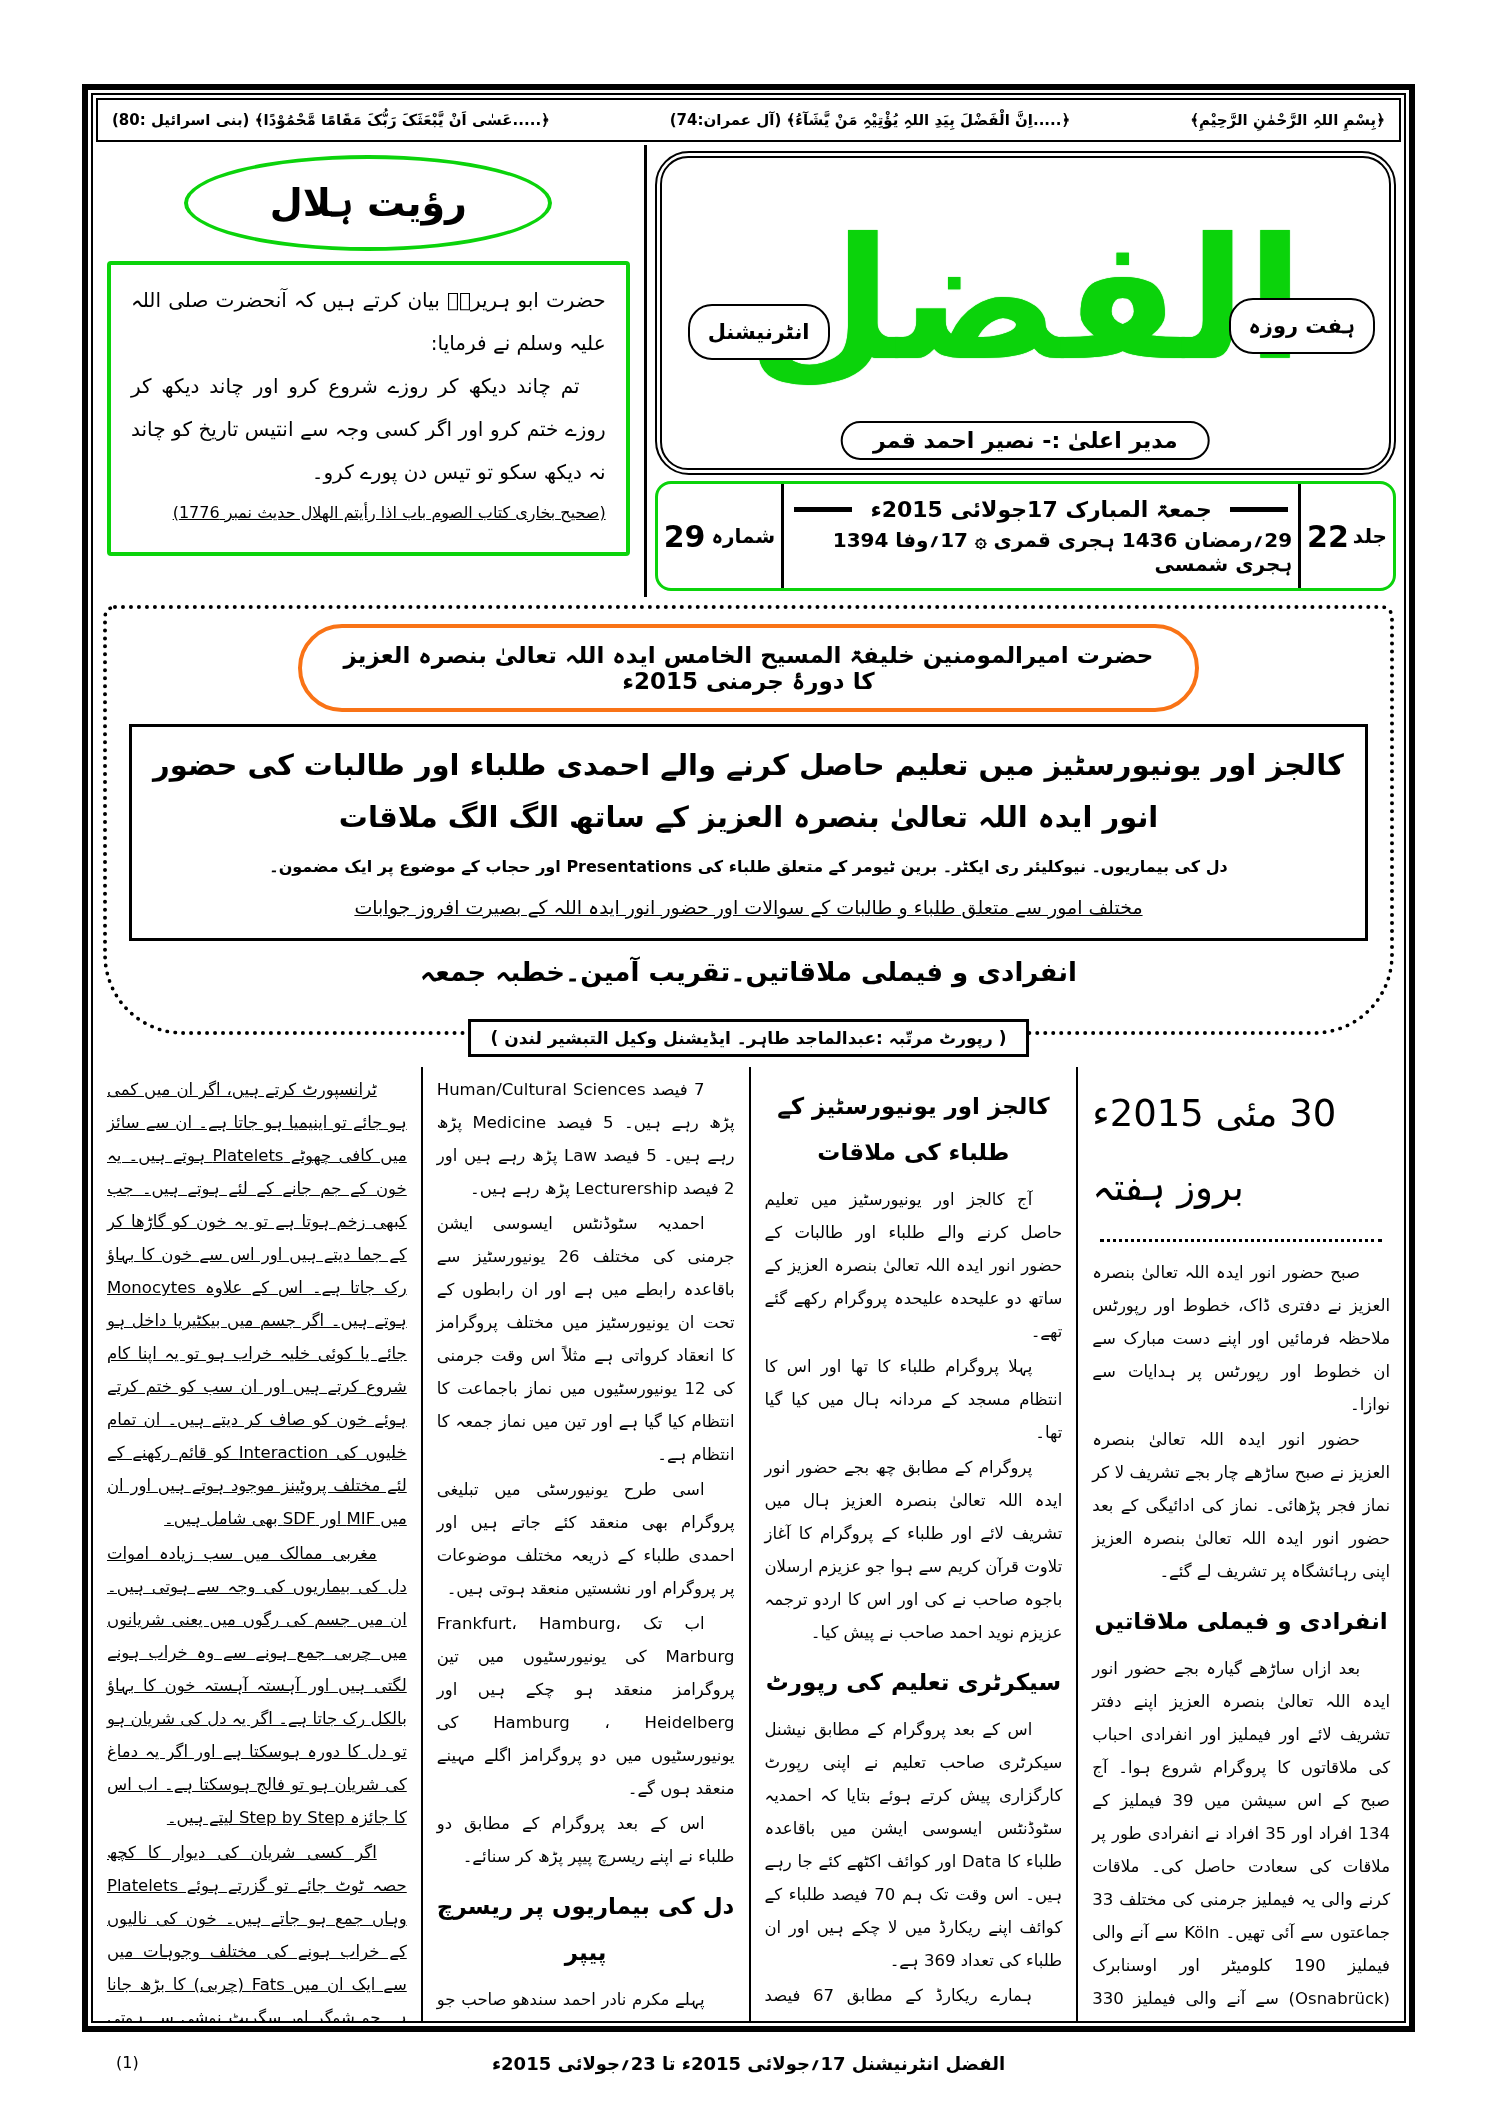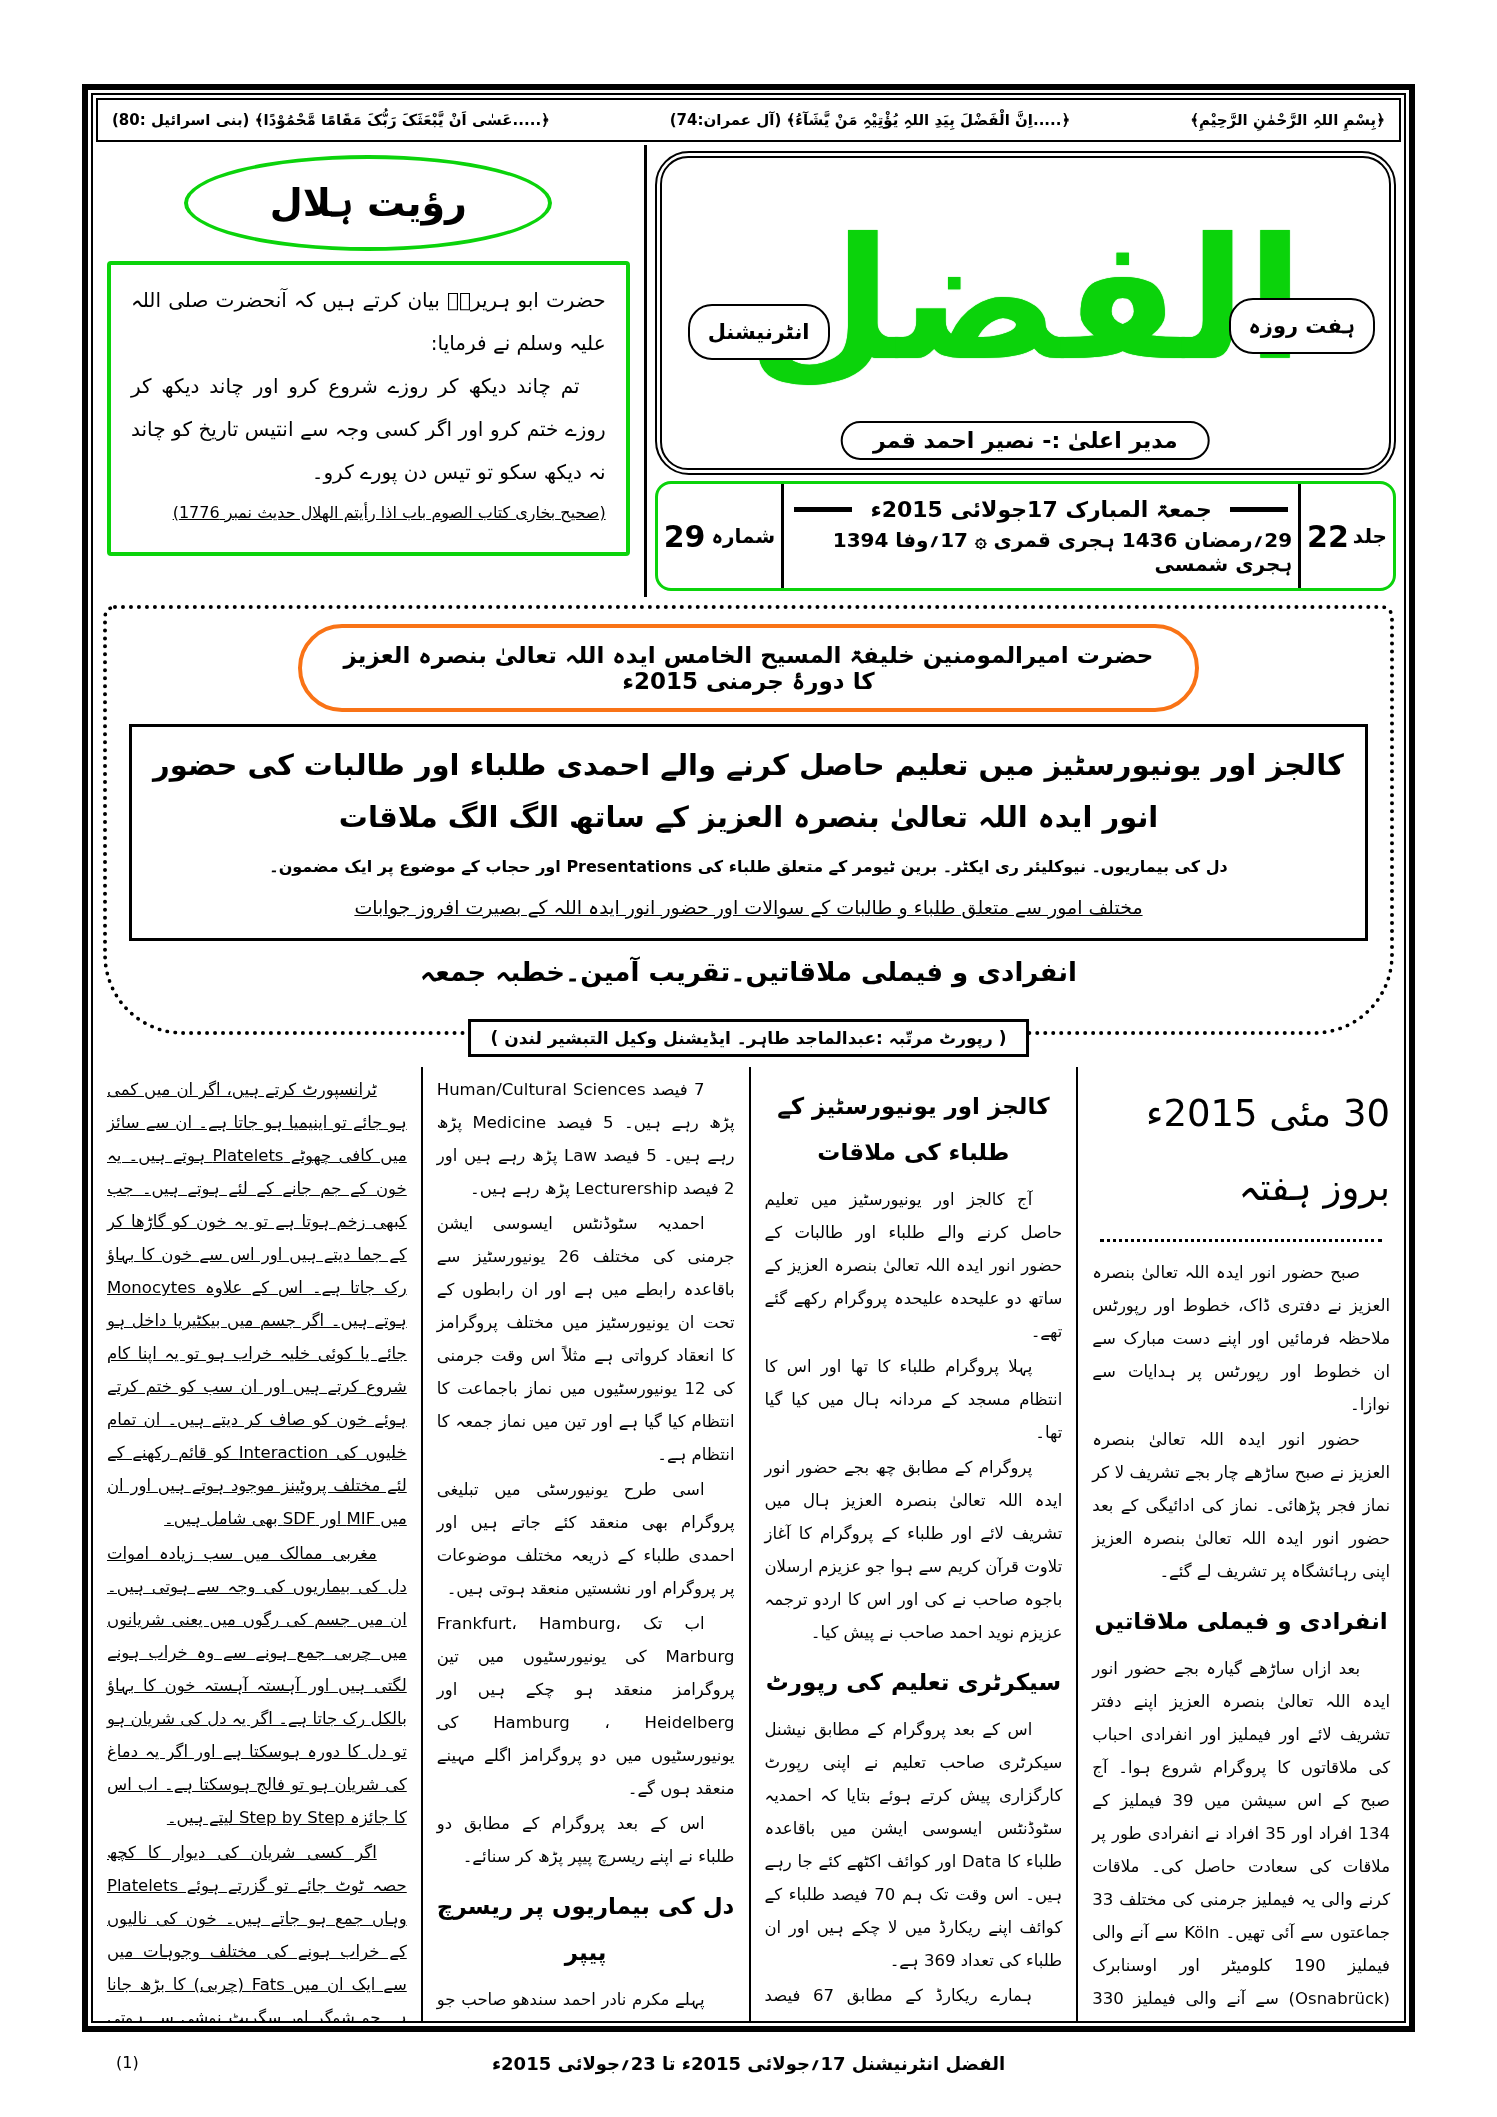--- a/index.html
+++ b/index.html
@@ -97,21 +97,21 @@
     font-weight:bold;white-space:nowrap;z-index:3;
   }
   
   .body-cols{flex:1;display:flex;margin-top:32px;overflow:hidden;}
   .col{flex:1 1 25%;border-left:2px solid #000;box-sizing:border-box;
     padding:6px 14px;overflow:hidden;}
   .col:last-child{border-left:none;text-decoration:underline;}
   .blk{font-size:16.5px;line-height:2.0;}
   .blk.para{text-align:justify;text-indent:30px;margin:0 0 2px;}
   .blk.heading{text-align:center;font-size:23px;font-weight:bold;margin:10px 0 8px;text-indent:0;}
-  .blk.date-heading{text-align:right;font-size:37px;margin:4px 0 14px;letter-spacing:1px;}
+  .blk.date-heading{text-align:left;font-size:37px;margin:4px 0 14px;letter-spacing:1px;}
   .blk.dotted-rule{border-top:3px dotted #000;height:0;margin:2px 8px 14px;}
   
   .footer{position:absolute;left:82px;right:82px;bottom:34px;height:30px;}
   .footer-center{text-align:center;font-size:18px;font-weight:bold;direction:rtl;}
   .footer-page{position:absolute;left:34px;top:0;font-size:16px;direction:ltr;}
 </style>
 </head>
 <body>
 
 <div class="page">

